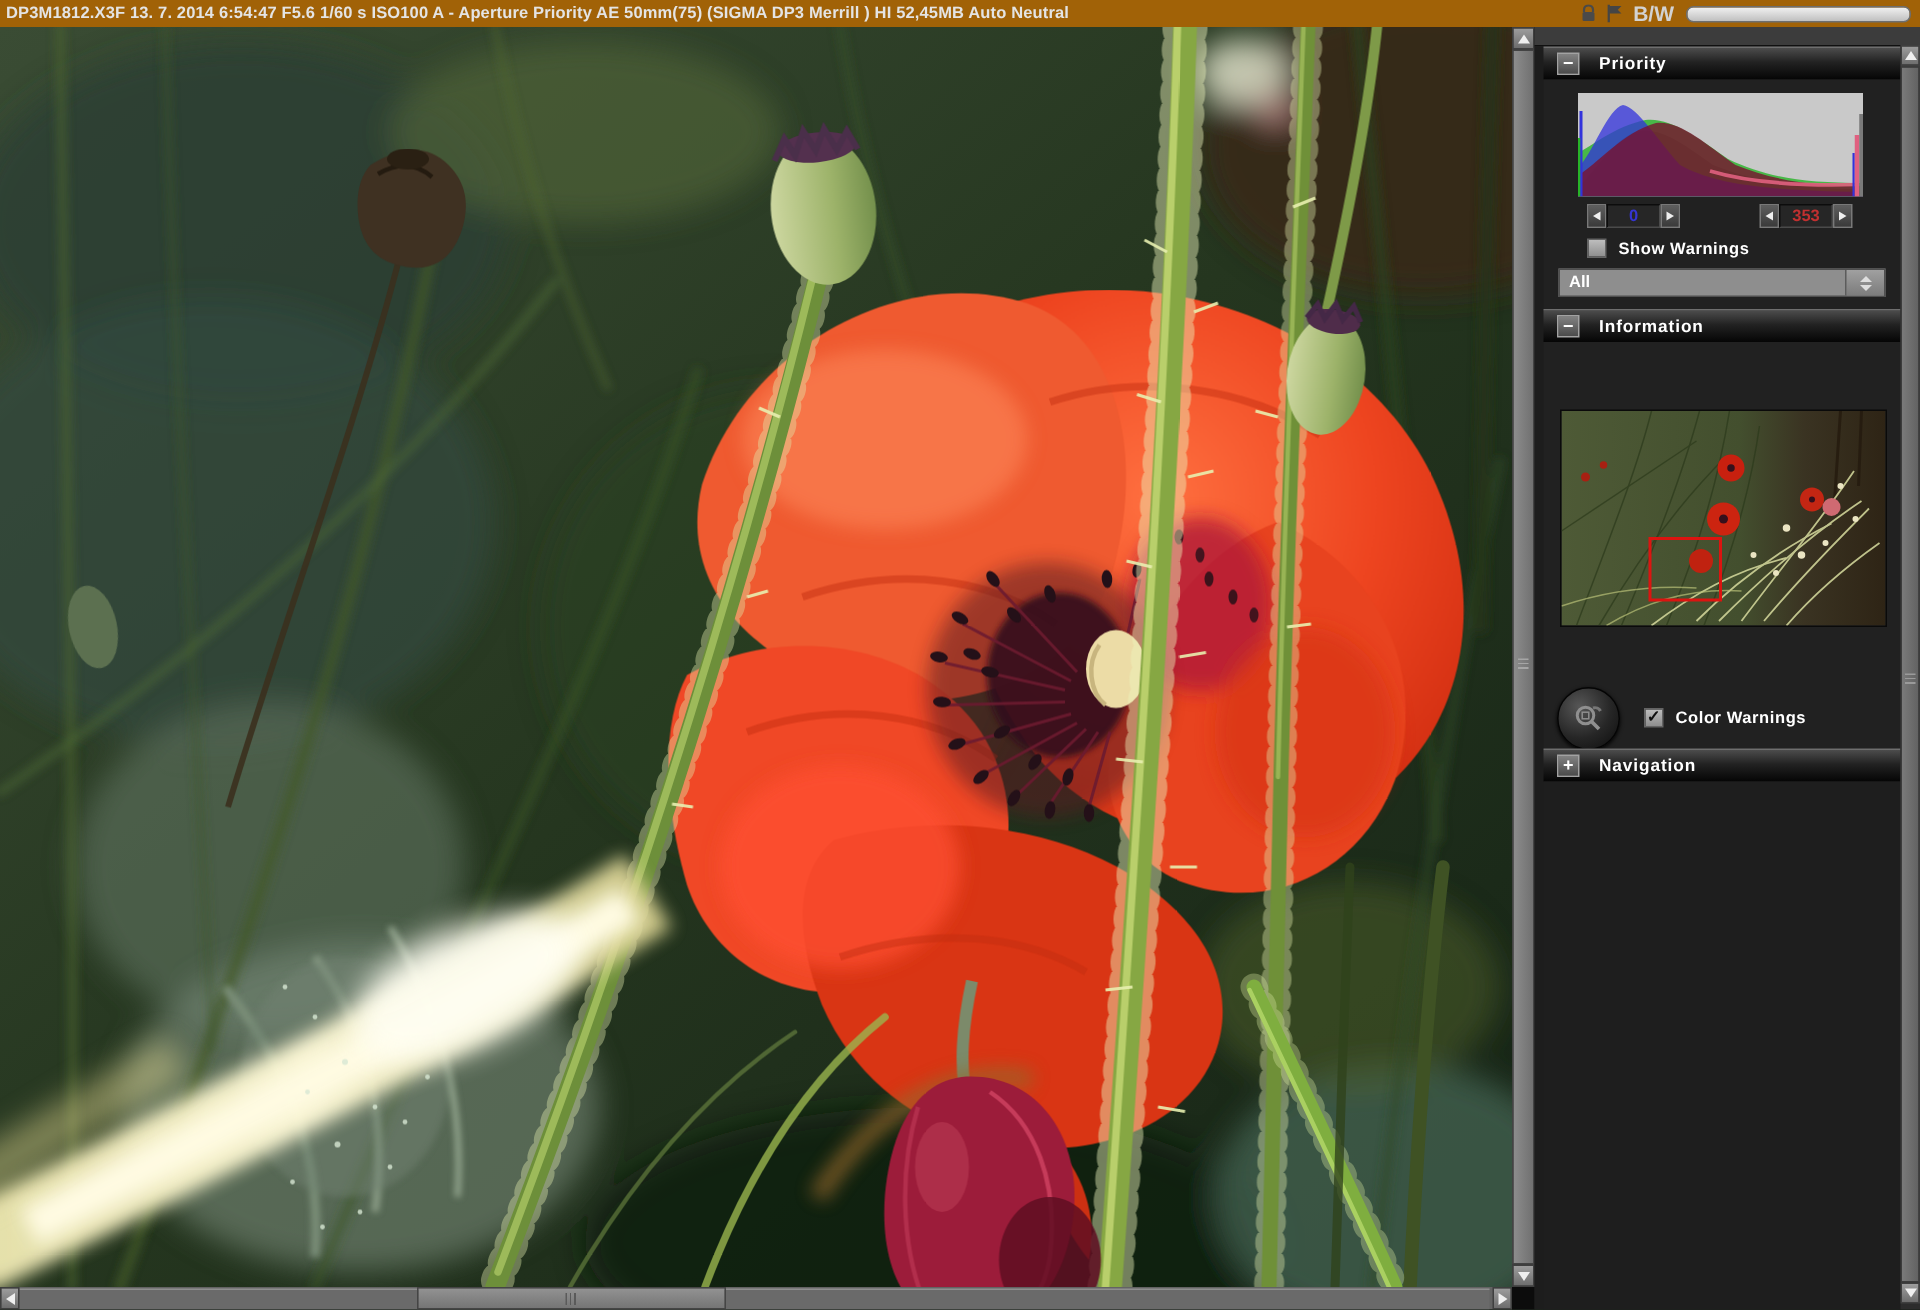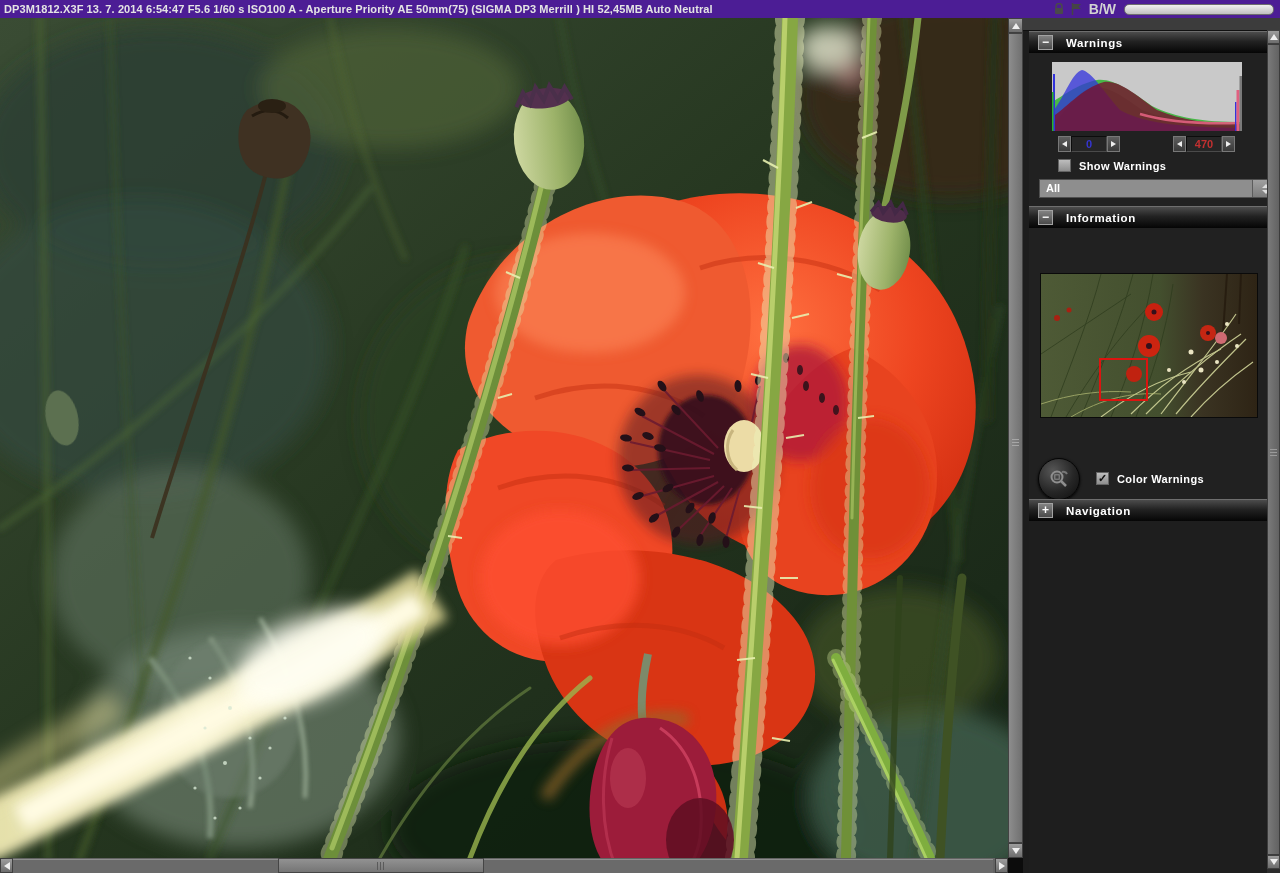--- a/index.html
+++ b/index.html
@@ -2,21 +2,21 @@
 <html><head>
 <meta charset="utf-8">
 <style>
   html,body{margin:0;padding:0;}
   body{
     width:1280px;height:873px;position:relative;overflow:hidden;
     background:#1e1e1e;font-family:"Liberation Sans",sans-serif;
     -webkit-user-select:none;user-select:none;
   }
   
-  .titlebar{position:absolute;left:0;top:0;width:1280px;height:18px;background:#4c1d95;
+  .titlebar{position:absolute;left:0;top:0;width:1280px;height:18px;background:#a16207;
     display:flex;align-items:center;color:#e4e4e4;font-size:11px;font-weight:bold;}
   .titlebar .info{padding-left:4px;white-space:nowrap;letter-spacing:.1px;}
   .titlebar .spacer{flex:1;}
   .tb-icon{display:flex;align-items:center;margin-right:7px;}
   .bw{color:#d2d2d2;font-size:14px;margin-right:8px;}
   .progress{width:150px;height:11px;border:1px solid #6e6e6e;border-radius:5px;
     background:linear-gradient(#f0f0f0,#c0c0c0);margin-right:6px;box-sizing:border-box;}
   
   .viewport{position:absolute;left:0;top:18px;width:1008px;height:840px;overflow:hidden;background:#1c2a1c;}
   .viewport svg{display:block;}
@@ -58,21 +58,21 @@
     border:1px solid #787878;display:flex;align-items:center;justify-content:center;}
   .spin-btn .tri-left{border-top-width:3px;border-bottom-width:3px;border-right-width:5px;}
   .spin-btn .tri-right{border-top-width:3px;border-bottom-width:3px;border-left-width:5px;}
   .spin-val{width:36px;height:16px;box-sizing:border-box;background:#262626;border:1px solid #0c0c0c;
     border-bottom-color:#4a4a4a;border-right-color:#4a4a4a;color:#fff;font-size:11px;font-weight:bold;
     text-align:center;line-height:14px;}
   .warn-row{position:absolute;left:29px;top:106px;display:flex;align-items:center;}
   .checkbox{width:13px;height:13px;box-sizing:border-box;background:linear-gradient(#bdbdbd,#8e8e8e);
     border:1px solid #646464;color:#101010;font-size:11px;font-weight:bold;line-height:11px;text-align:center;}
   .cb-label{margin-left:8px;color:#fff;font-size:11px;font-weight:bold;letter-spacing:.4px;}
-  .dropdown{position:absolute;left:10px;top:126px;width:240px;height:19px;box-sizing:border-box;
+  .dropdown{position:absolute;left:10px;top:126px;width:218px;height:19px;box-sizing:border-box;
     background:#8e8e8e;border:1px solid #4f4f4f;display:flex;}
   .dd-text{flex:1;color:#fff;font-size:11px;font-weight:bold;line-height:17px;padding-left:6px;}
   .dd-btn{width:25px;border-left:1px solid #5c5c5c;background:linear-gradient(#a0a0a0,#7c7c7c);
     display:flex;flex-direction:column;align-items:center;justify-content:center;gap:2px;}
   .dd-btn .tri-up{border-left-width:4px;border-right-width:4px;border-bottom-width:4px;border-bottom-color:#dedede;}
   .dd-btn .tri-down{border-left-width:4px;border-right-width:4px;border-top-width:4px;border-top-color:#dedede;}
   #nav-body{height:271px;}
   .thumb{position:absolute;left:11px;top:45px;width:216px;height:143px;border:1px solid #0a0a0a;}
   .loupe-btn{position:absolute;left:9px;top:230px;width:40px;height:40px;border-radius:50%;
     background:radial-gradient(circle at 35% 30%,#565656 0%,#262626 55%,#0d0d0d 100%);
@@ -347,21 +347,21 @@
       <div class="tri-right"></div>
     </div>
 </div>
 <div class="corner"></div>
 
 <div class="sidebar">
   <div class="topstrip"></div>
 
   <div class="panel-header">
     <div class="ph-btn">−</div>
-    <div class="ph-title">Warnings</div>
+    <div class="ph-title">Priority</div>
   </div>
   <div class="panel-body" id="histo-body">
     <div class="histo-box">
       <svg width="190" height="69" viewBox="0 0 190 69">
         <path d="M0 69 L0 62 C 10 55 22 32 38 26 C 55 22 70 34 90 48 C 115 58 145 64 188 64 L190 69 Z" fill="#5a5a5a"></path>
         <path d="M0 69 L0 40 C 8 36 25 22 45 18 C 62 16 80 30 100 44 C 125 56 150 60 190 60 L190 69 Z" fill="#28b428" opacity=".8"></path>
         <path d="M0 69 L0 50 C 10 40 20 10 30 8 C 40 10 52 30 68 48 C 90 60 120 65 190 66 L190 69 Z" fill="#3232dc" opacity=".75"></path>
         <path d="M0 69 L0 55 C 12 48 30 26 52 20 C 68 18 85 34 105 48 C 130 58 155 62 190 62 L190 69 Z" fill="#781230" opacity=".8"></path>
         <path d="M88 52 C 115 60 150 62 186 61" stroke="#e06080" stroke-width="2.5" fill="none" opacity=".9"></path>
         <rect x="1" y="12" width="2" height="57" fill="#3232dc"></rect>
@@ -377,21 +377,21 @@
         </div>
       <div class="spin-val" style="color:#3535d0;">0</div>
       <div class="spin-btn">
           <div class="tri-right"></div>
         </div>
     </div>
     <div class="spin-group" style="left:144px;">
       <div class="spin-btn">
           <div class="tri-left"></div>
         </div>
-      <div class="spin-val" style="color:#c23030;">470</div>
+      <div class="spin-val" style="color:#c23030;">353</div>
       <div class="spin-btn">
           <div class="tri-right"></div>
         </div>
     </div>
     <div class="warn-row">
       <div class="checkbox"></div>
       <div class="cb-label">Show Warnings</div>
     </div>
     <div class="dropdown">
       <div class="dd-text">All</div>

